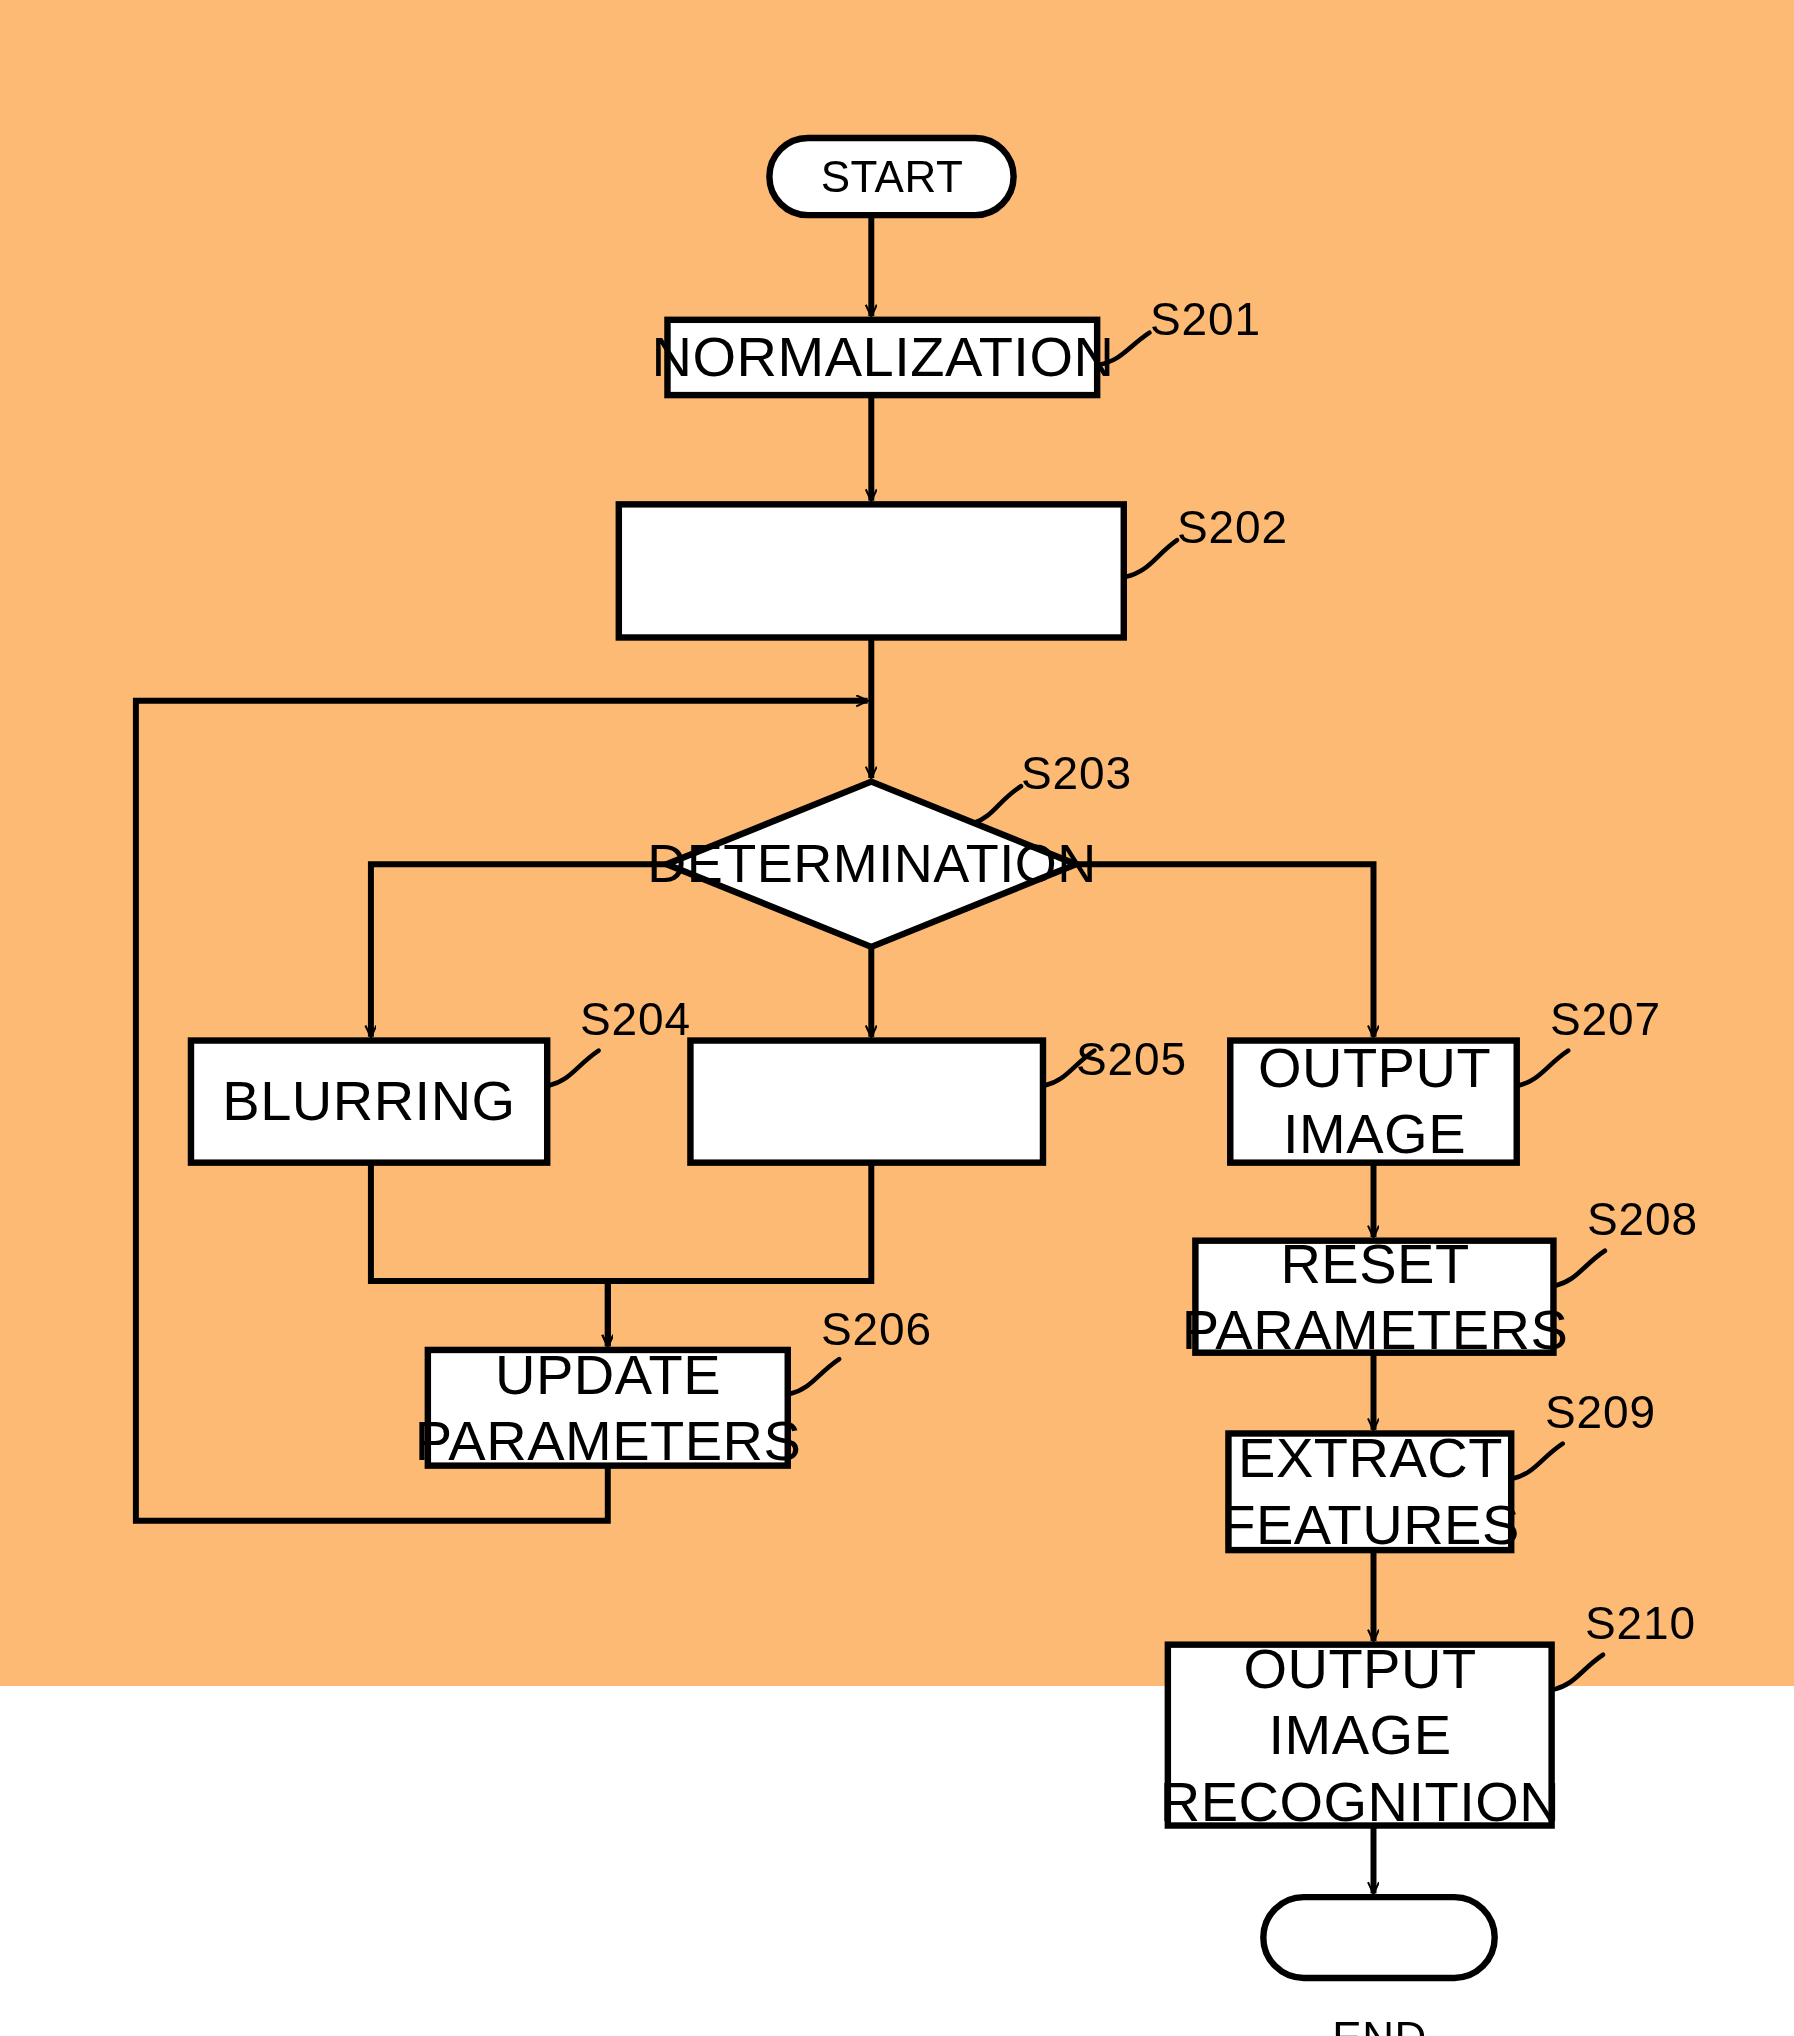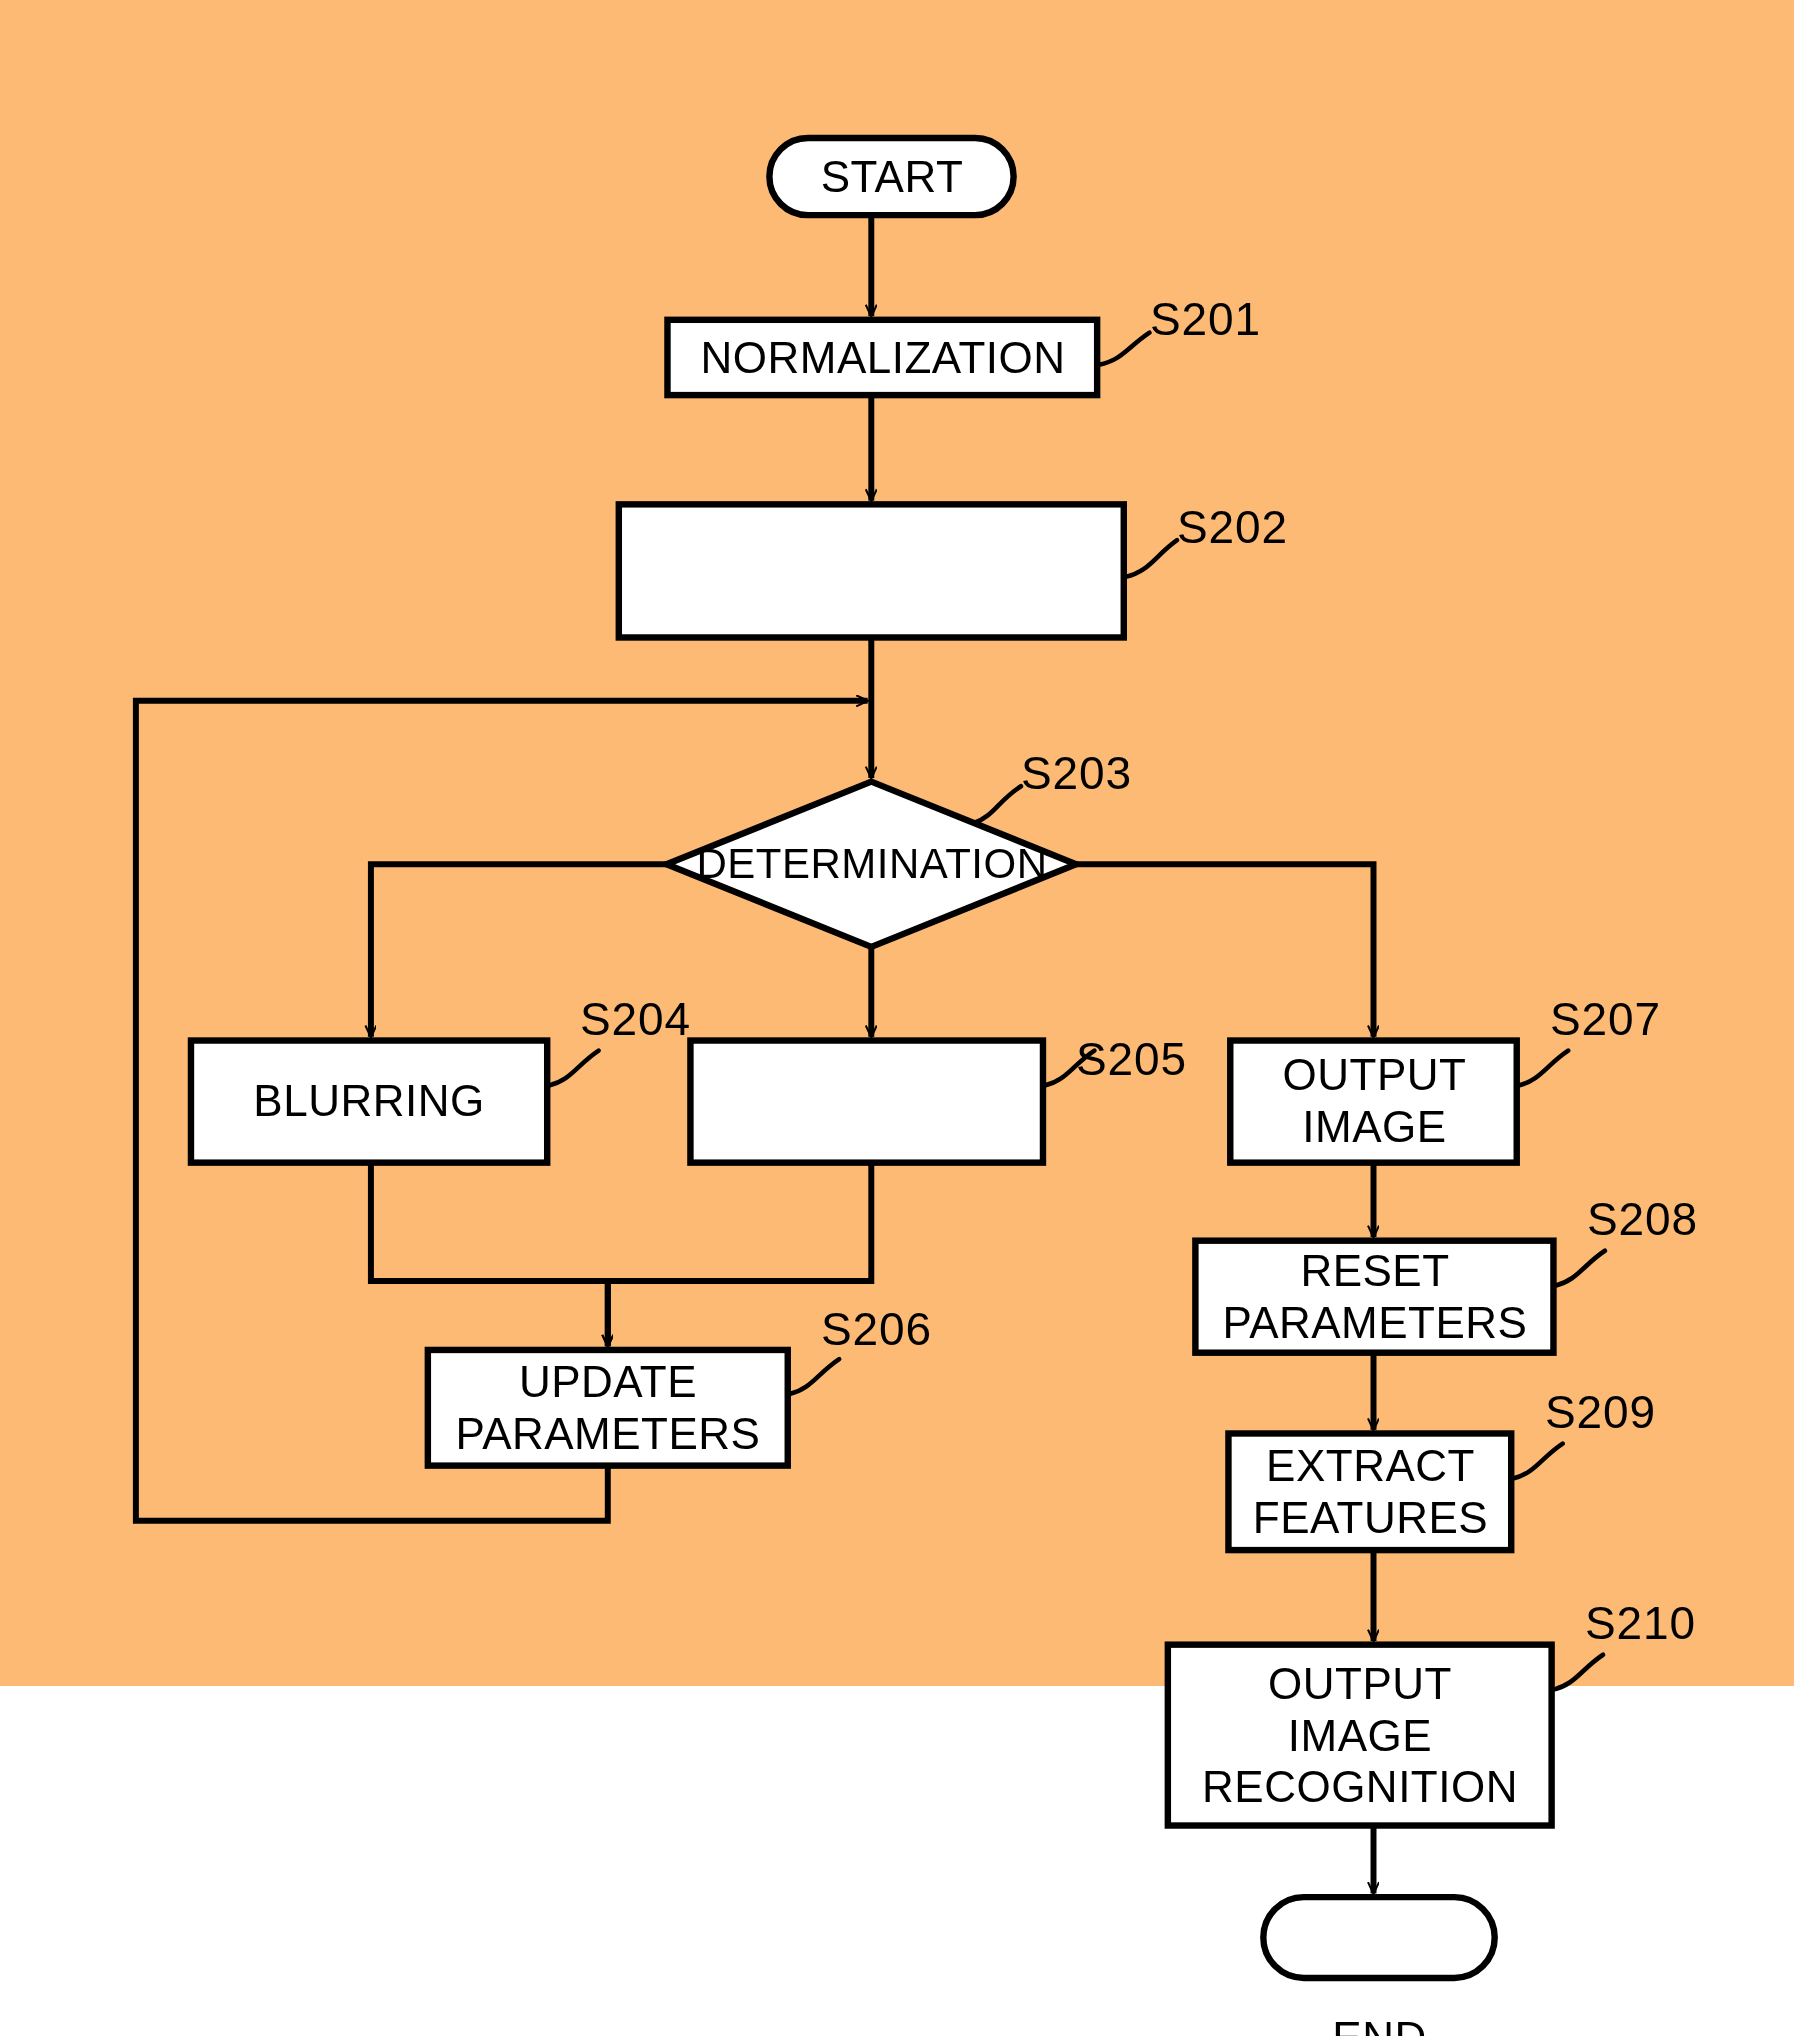--- a/index.html
+++ b/index.html
@@ -28,35 +28,35 @@
     width: 1794px;
     height: 2037px;
   }
   .node-text {
     position: absolute;
     display: flex;
     align-items: center;
     justify-content: center;
     text-align: center;
     line-height: 1.18;
-    font-size: 44px;
+    font-size: 56px;
     letter-spacing: 0.5px;
     white-space: pre-line;
     pointer-events: none;
     color: #000000;
   }
   .step-label {
     position: absolute;
     font-size: 46px;
     letter-spacing: 0.9px;
     color: #000000;
     white-space: nowrap;
   }
   .terminator-text { font-size: 44px; }
-  .decision-text { font-size: 42px; }
+  .decision-text { font-size: 54px; }
 </style>
 </head>
 <body>
 
 <div id="flowchart-root">
 
   <svg class="diagram-layer" viewBox="0 0 1954 2218">
     <defs>
       <marker id="arrowhead" markerWidth="16" markerHeight="16" refX="13.4" refY="6" orient="auto" markerUnits="userSpaceOnUse">
         <path d="M1,0 L14,6 L1,12" fill="none" stroke="#000000" stroke-width="2.2" stroke-linecap="butt" stroke-linejoin="miter"></path>

